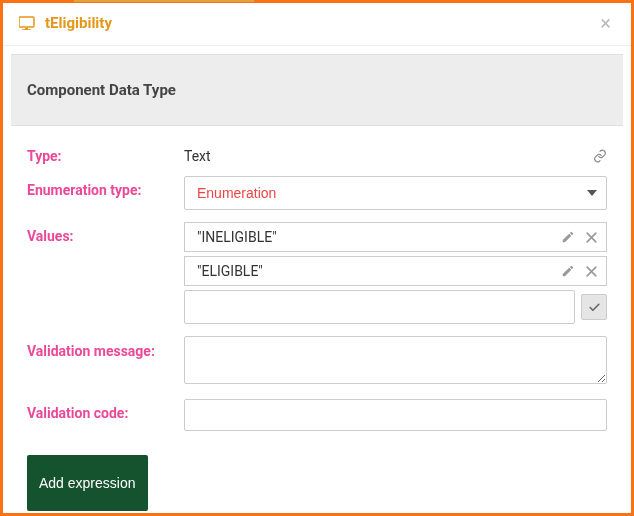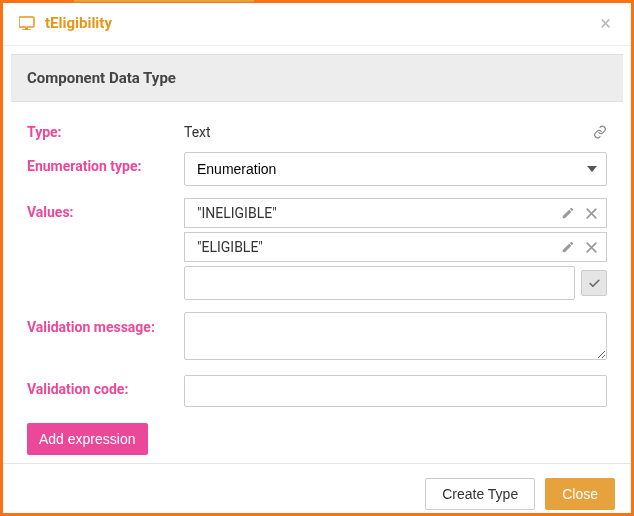--- a/index.html
+++ b/index.html
@@ -47,21 +47,21 @@
     color: #bbb;
     font-size: 20px;
     line-height: 1;
     cursor: pointer;
     padding: 0 4px;
   }
   .section-header {
     background: #ededed;
     border-top: 1px solid #e0e0e0;
     border-bottom: 1px solid #e0e0e0;
-    padding: 14px 16px;
+    padding: 26px 16px;
     font-weight: 700;
     color: #444;
     font-size: 15px;
     margin: 8px 8px 0 8px;
   }
   .body {
     padding: 16px 24px 8px 24px;
   }
   .row {
     display: flex;
@@ -97,21 +97,21 @@
     position: relative;
   }
   .select-input {
     width: 100%;
     height: 34px;
     border: 1px solid #ccc;
     border-radius: 2px;
     padding: 6px 30px 6px 12px;
     font-size: 14px;
     background: #fff;
-    color: #000000;
+    color: #ef4444;
   }
   .select-caret {
     position: absolute;
     right: 10px;
     top: 50%;
     transform: translateY(-50%);
     color: #555;
     pointer-events: none;
   }
   .value-list {
@@ -192,28 +192,28 @@
     width: 100%;
     height: 48px;
     border: 1px solid #ccc;
     border-radius: 2px;
     padding: 6px 10px;
     font-size: 14px;
     resize: both;
     font-family: inherit;
   }
   .add-expr-btn {
-    background: #ec4899;
+    background: #14532d;
     color: #fff;
     border: none;
-    padding: 8px 12px;
-    font-size: 14px;
-    border-radius: 2px;
-    cursor: pointer;
-    margin-top: 4px;
+    padding: 20px 12px;
+    font-size: 14px;
+    border-radius: 2px;
+    cursor: pointer;
+    margin-top: 12px;
   }
   .footer {
     border-top: 1px solid #e5e5e5;
     padding: 14px 16px;
     display: flex;
     justify-content: flex-end;
     gap: 10px;
   }
   .btn {
     height: 32px;

